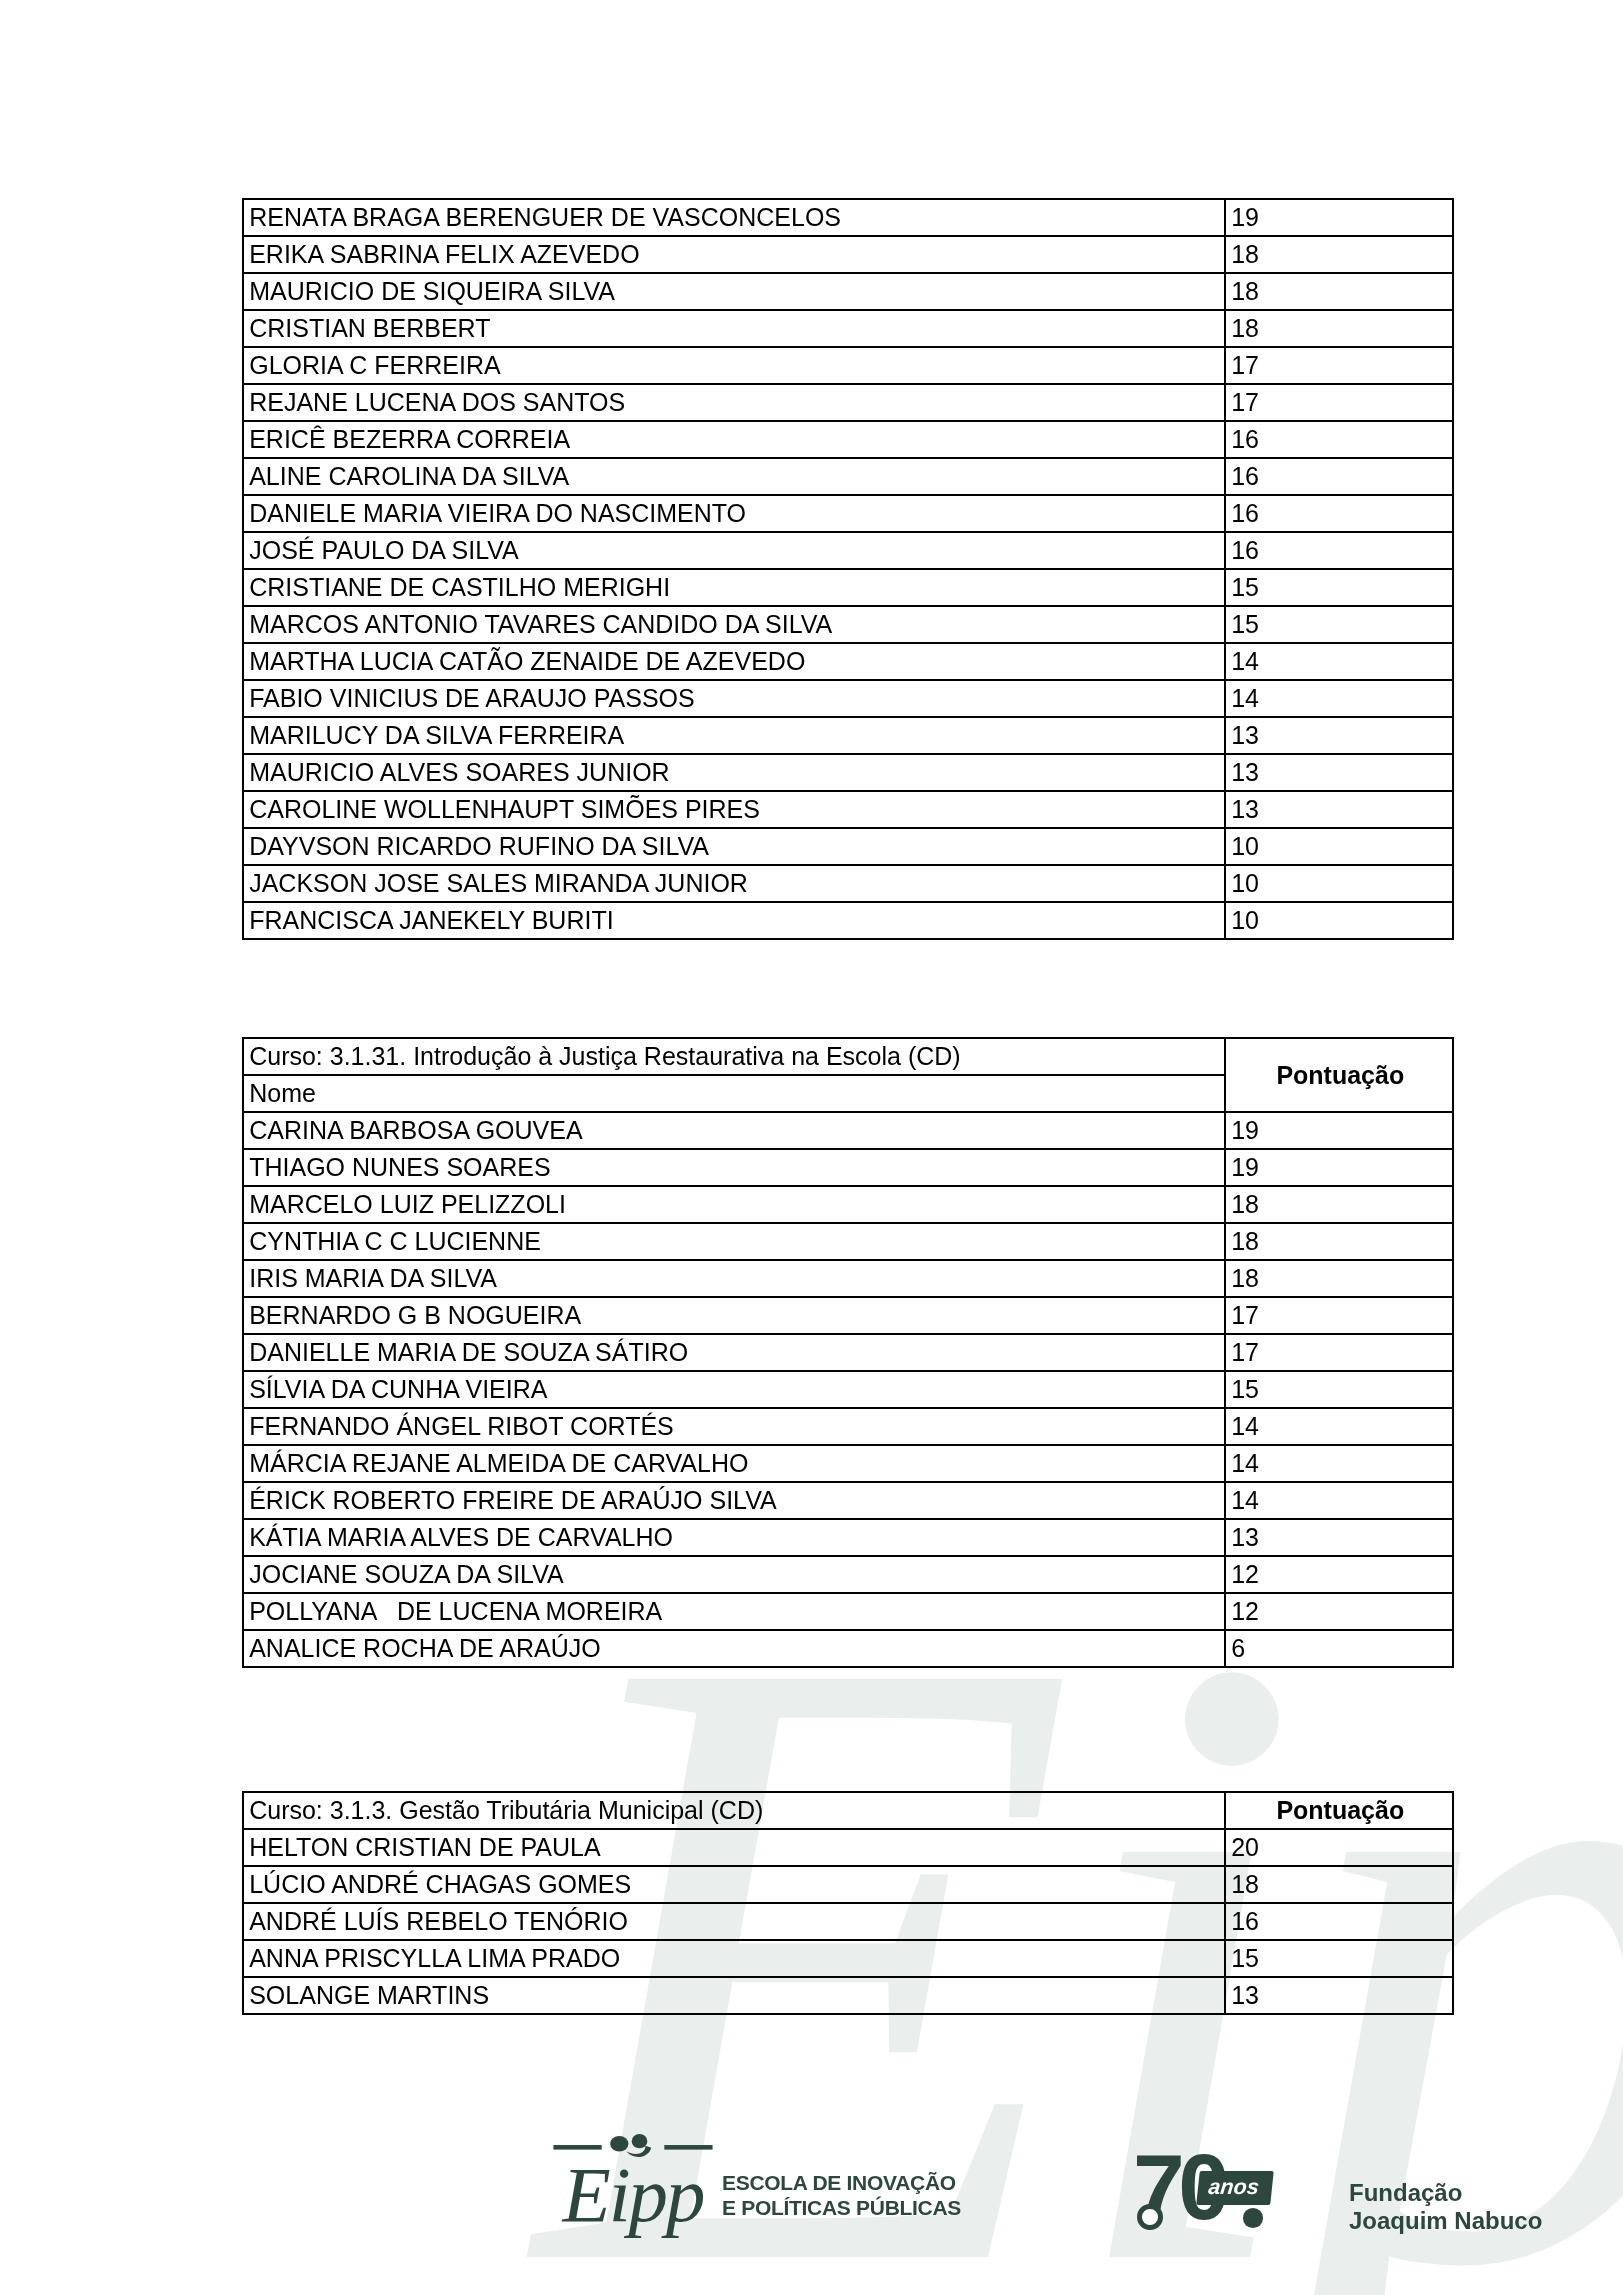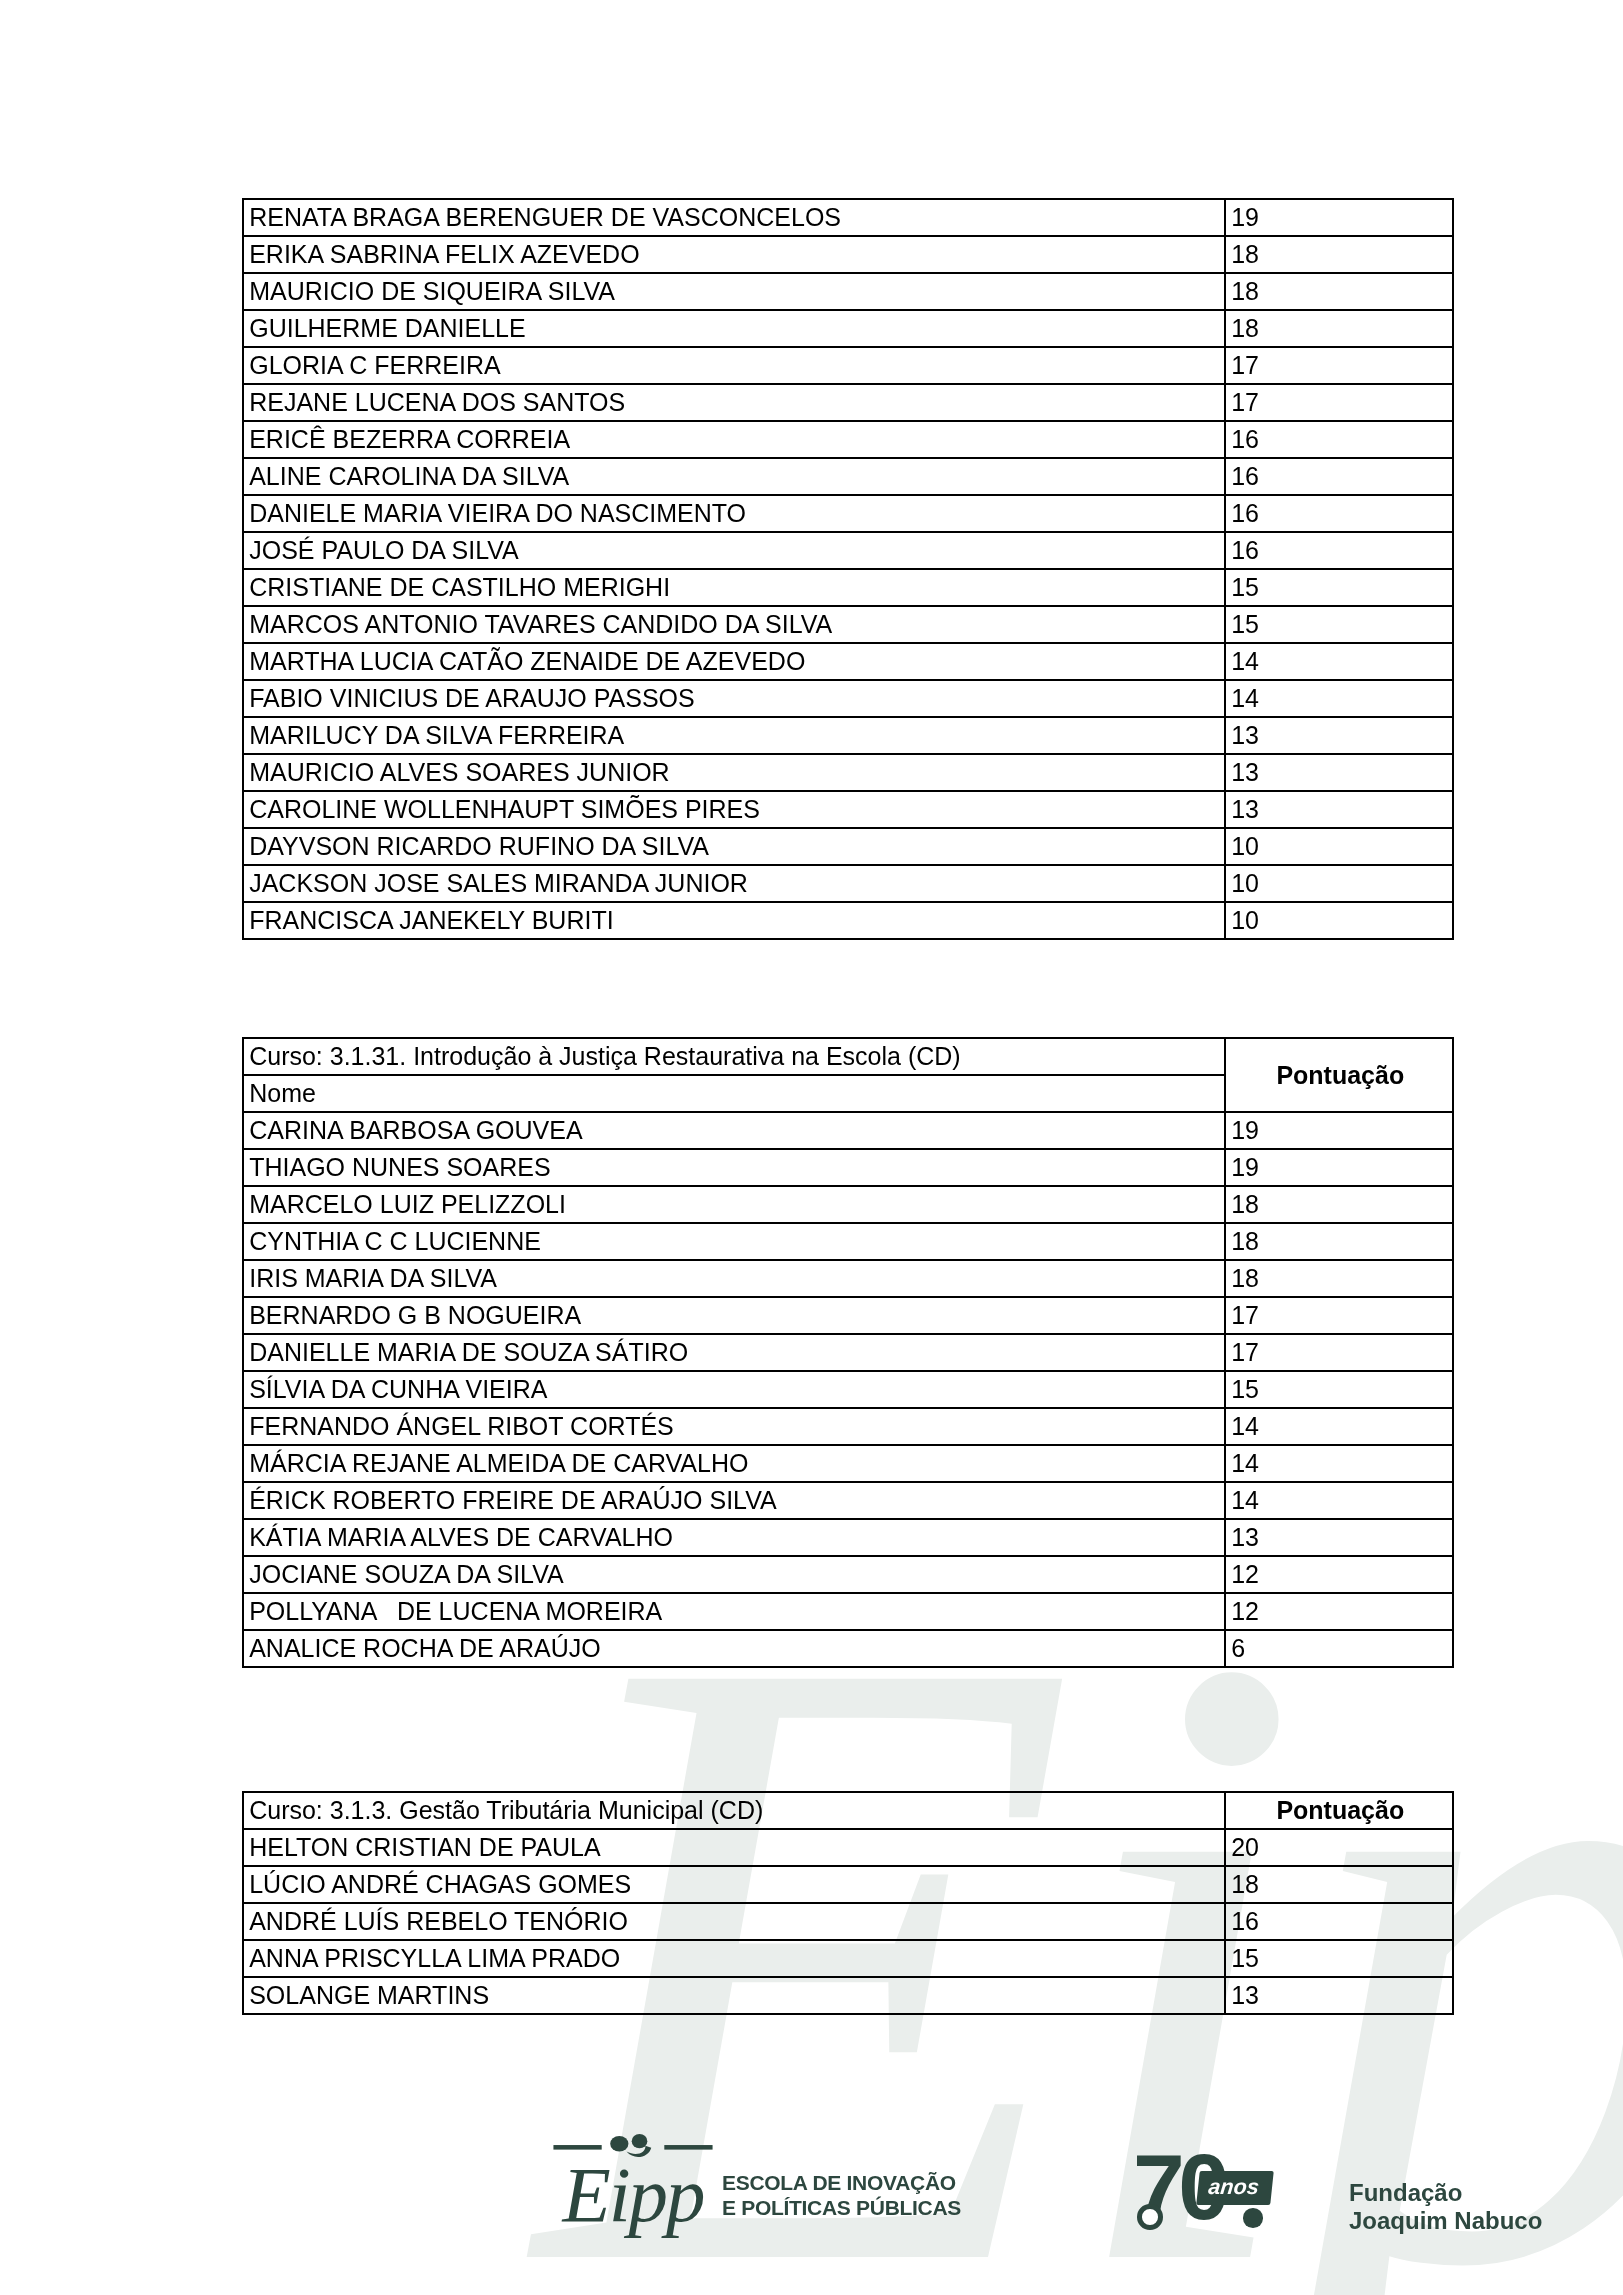--- a/index.html
+++ b/index.html
@@ -133,21 +133,21 @@
           <td class="name-cell">ERIKA SABRINA FELIX AZEVEDO</td>
           <td class="score-cell">18</td>
         </tr>
 
         <tr>
           <td class="name-cell">MAURICIO DE SIQUEIRA SILVA</td>
           <td class="score-cell">18</td>
         </tr>
 
         <tr>
-          <td class="name-cell">GUILHERME DANIELLE</td>
+          <td class="name-cell">CRISTIAN BERBERT</td>
           <td class="score-cell">18</td>
         </tr>
 
         <tr>
           <td class="name-cell">GLORIA C FERREIRA</td>
           <td class="score-cell">17</td>
         </tr>
 
         <tr>
           <td class="name-cell">REJANE LUCENA DOS SANTOS</td>

